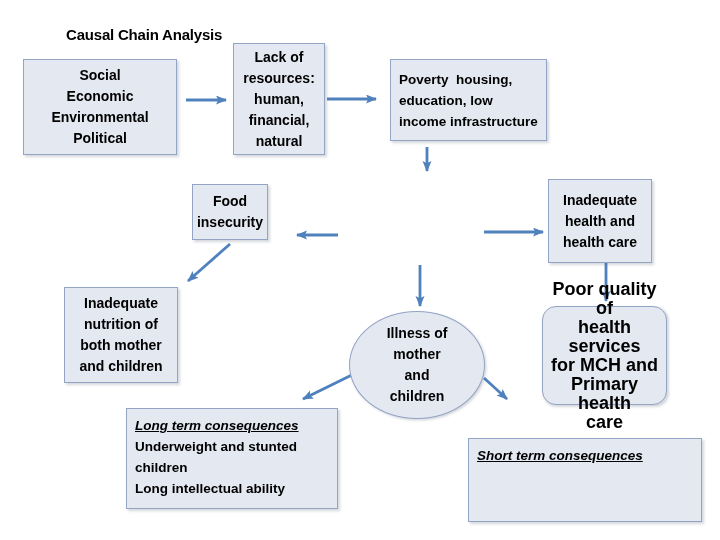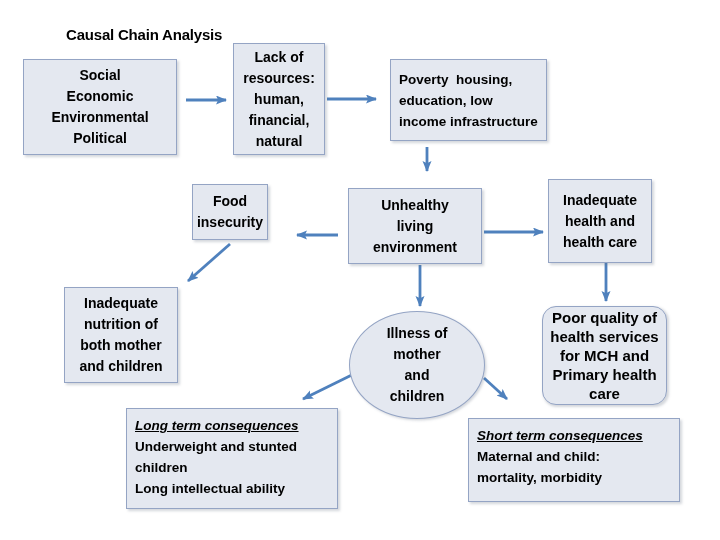--- a/index.html
+++ b/index.html
@@ -32,21 +32,21 @@
     font-size: 14px;
     line-height: 21px;
     display: flex;
     flex-direction: column;
     align-items: center;
     justify-content: center;
     text-align: center;
     white-space: pre-wrap;
     box-shadow: 1.5px 1.5px 2.5px rgba(100, 110, 130, 0.28);
   }
-  .node.small { font-size: 15px; line-height: 19px; }
+  .node.small { font-size: 18px; line-height: 19px; }
   .node.ellipse { border-radius: 50%; align-items: center; }
   .node.rounded { border-radius: 14px; }
   .node.align-left {
     align-items: flex-start;
     text-align: left;
     padding-left: 8px;
     padding-right: 4px;
     font-size: 13.5px;
   }
   .node.align-top { justify-content: flex-start; padding-top: 6px; }
@@ -103,25 +103,20 @@
     <div>Poverty  housing,
 education, low
 income infrastructure</div>
   </div>
 
   <div class="node" style="left:192px; top:173px; width:76px; height:56px">
     <div>Food
 insecurity</div>
   </div>
 
-  <div class="node" style="left:348px; top:177px; width:134px; height:76px">
-    <div>Unhealthy
-living
-environment</div>
-  </div>
 
   <div class="node" style="left:548px; top:168px; width:104px; height:84px">
     <div>Inadequate
 health and
 health care</div>
   </div>
 
   <div class="node" style="left:64px; top:276px; width:114px; height:96px">
     <div>Inadequate
 nutrition of
@@ -144,19 +139,17 @@
 care</div>
   </div>
 
   <div class="node align-left align-top" style="left:126px; top:397px; width:212px; height:101px">
     <div class="heading">Long term consequences</div>
     <div>Underweight and stunted
 children
 Long intellectual ability</div>
   </div>
 
-  <div class="node align-left align-top" style="left:468px; top:407px; width:212px; height:84px">
+  <div class="node align-left align-top" style="left:468px; top:427px; width:234px; height:84px">
     <div class="heading">Short term consequences</div>
-    <div>Maternal and child:
-mortality, morbidity</div>
   </div>
 
 </div>
 
 </body></html>

